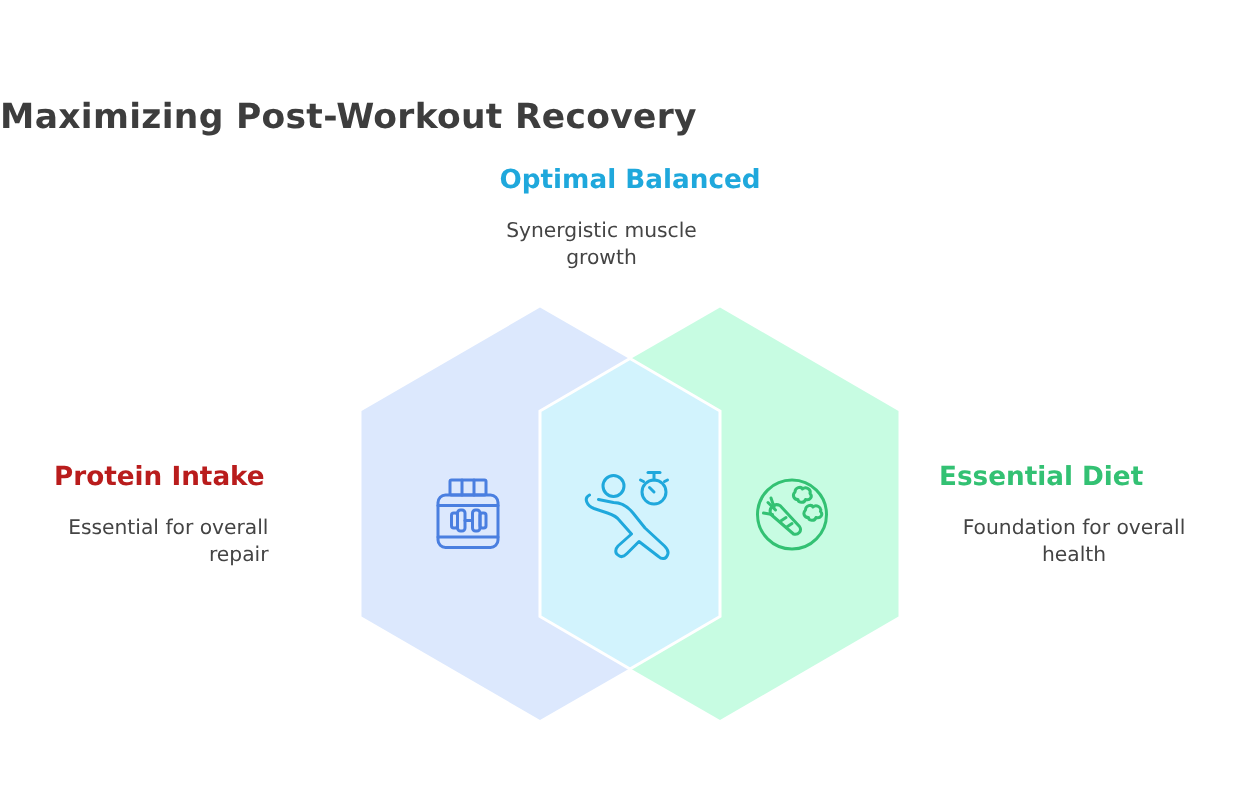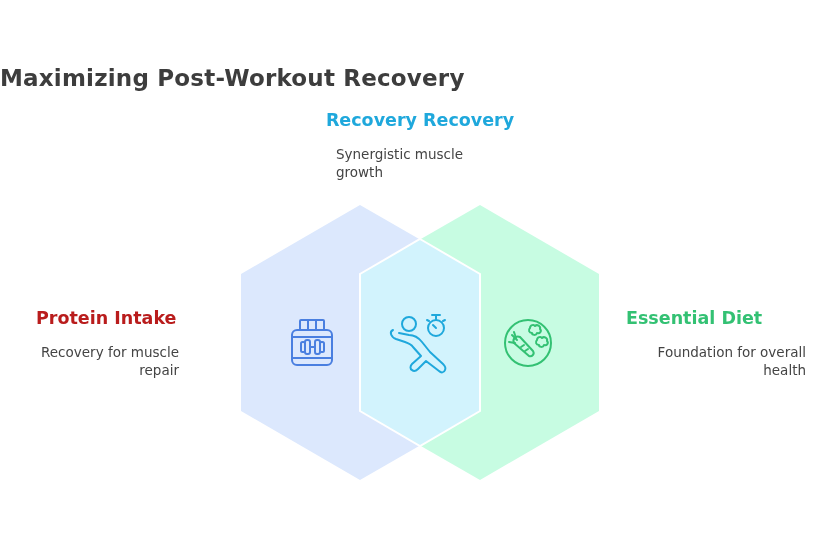--- a/index.html
+++ b/index.html
@@ -53,19 +53,19 @@
     <path d="M515 343 L509 342"></path>
     <path d="M516 338 L514 332"></path>
     <path d="M521 347 L524 345"></path>
     <path d="M525 351 L528 349"></path>
     <path d="M530 328 C530 325 534 324 535 326 C537 324 541 326 540 329 C542 331 540 334 537 333 C536 336 532 335 532 333 C529 333 528 330 530 328 Z"></path>
     <path d="M537 340 C537 337 541 336 542 338 C544 336 548 338 547 341 C549 343 547 346 544 345 C543 348 539 347 539 345 C536 345 535 342 537 340 Z"></path>
   </g>
 </svg>
 
 <div class="label" style="left:36px; top:308px; color:#b91c1c;">Protein Intake</div>
-<div class="desc" style="left:33px; top:343px; width:146px; text-align:right;">Recovery for muscle repair</div>
+<div class="desc" style="left:33px; top:343px; width:146px; text-align:right;">Essential for overall repair</div>
 
-<div class="label" style="left:0; width:840px; top:110px; text-align:center; color:#1fa8dc;">Recovery Recovery</div>
-<div class="desc" style="left:336px; top:145px; width:150px; text-align:left;">Synergistic muscle growth</div>
+<div class="label" style="left:0; width:840px; top:110px; text-align:center; color:#1fa8dc;">Optimal Balanced</div>
+<div class="desc" style="left:326px; top:145px; width:150px; text-align:center;">Synergistic muscle growth</div>
 
 <div class="label" style="left:626px; top:308px; color:#33c173;">Essential Diet</div>
-<div class="desc" style="left:626px; top:343px; width:180px; text-align:right;">Foundation for overall health</div>
+<div class="desc" style="left:626px; top:343px; width:180px; text-align:center;">Foundation for overall health</div>
 
 </body></html>

